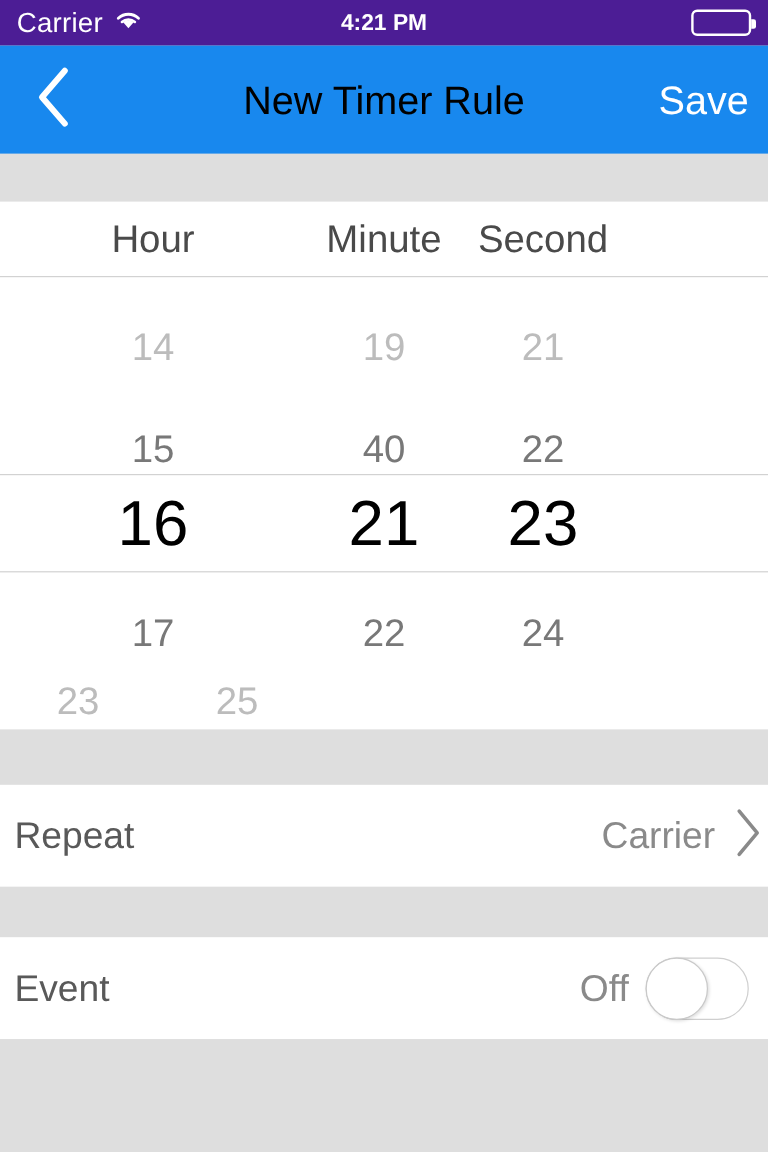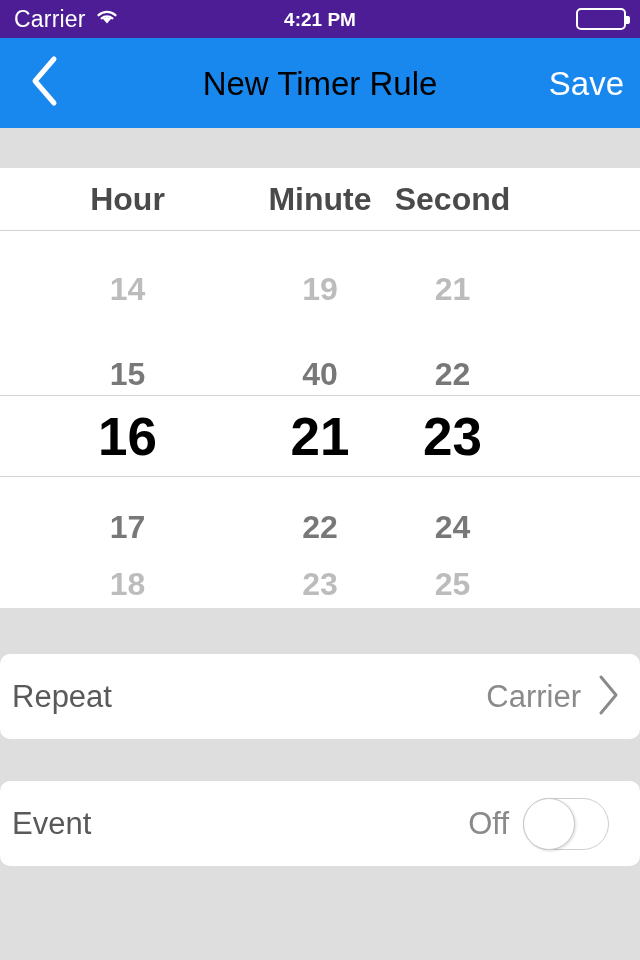--- a/index.html
+++ b/index.html
@@ -108,21 +108,21 @@
     z-index: 2;
   }
 
   
   .gap { background: #dedede; }
   .gap-1 { height: 40px; }
   .gap-2 { height: 46px; }
   .gap-3 { height: 42px; }
 
   
-  .picker-panel { background: #ffffff; font-weight: bold; }
+  .picker-panel { background: #ffffff; }
   .picker-head {
     height: 62px;
     display: flex;
     align-items: center;
     border-bottom: 1px solid #d2d2d2;
   }
   .picker-head .col {
     font-size: 32px;
     color: #4a4a4a;
     text-align: center;
@@ -164,23 +164,22 @@
   .row-spacer-top    { height: 22px; }
   .row-spacer-bottom { height: 60px; }
 
   
   .setting-row {
     background: #ffffff;
     height: 85px;
     display: flex;
     align-items: center;
     padding-left: 12px;
-    padding-right: 25px;
-    box-sizing: border-box;
-    border-radius: 10px;
+    padding-right: 10px;
+    box-sizing: border-box;
   }
   .setting-label {
     font-size: 31px;
     color: #595959;
     line-height: 1;
   }
   .setting-right {
     margin-left: auto;
     display: flex;
     align-items: center;
@@ -289,21 +288,20 @@
       <div class="cell cell-second">23</div>
     </div>
 
     <div class="wheel-row dim">
       <div class="cell cell-hour">17</div>
       <div class="cell cell-minute">22</div>
       <div class="cell cell-second">24</div>
     </div>
 
     <div class="wheel-row faint">
-      <div class="cell cell-hour">18</div>
       <div class="cell cell-minute">23</div>
       <div class="cell cell-second">25</div>
     </div>
 
     <div class="row-spacer-bottom"></div>
   </div>
 
 </div>
 
 <div class="gap gap-2"></div>

